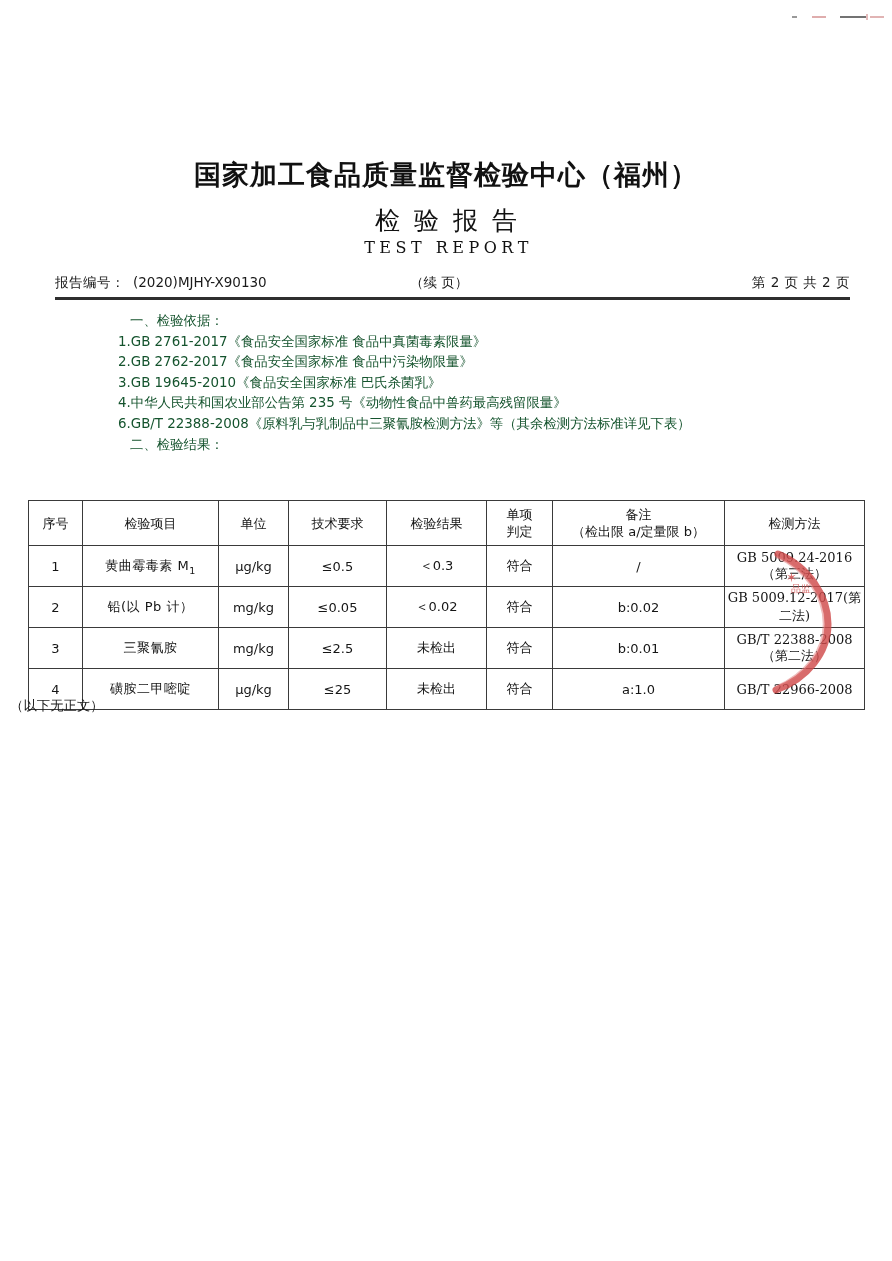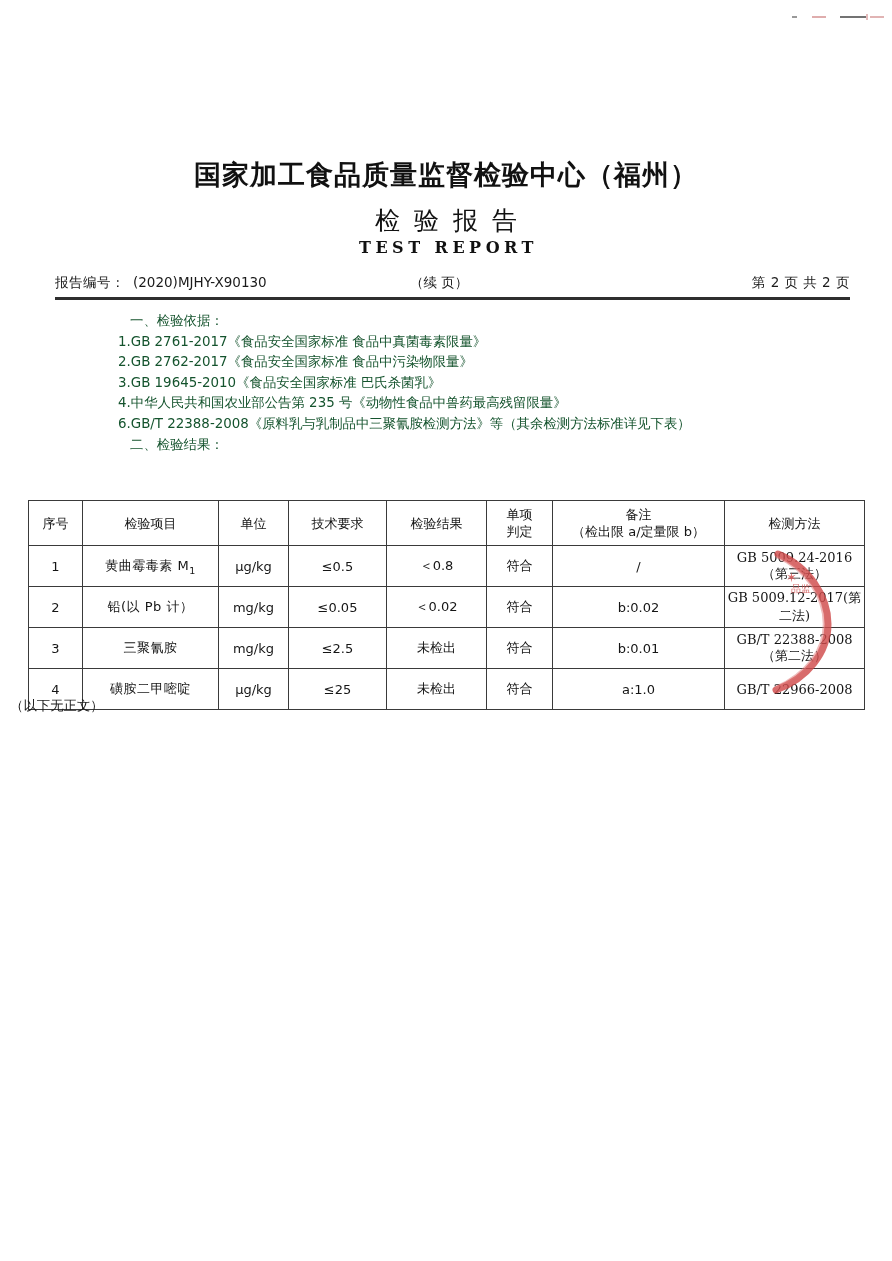--- a/index.html
+++ b/index.html
@@ -68,21 +68,21 @@
   .report-cn {
     font-family: "DejaVu Serif", "Liberation Serif", serif;
     font-size: 25px;
     letter-spacing: 14px;
     margin-top: 12px;
     padding-left: 14px;
     color: #111;
   }
   .report-en {
     font-family: "DejaVu Serif", "Liberation Serif", serif;
-    font-weight: bold;
+    font-weight: normal;
     font-size: 16px;
     letter-spacing: 4.5px;
     margin-top: 1px;
     padding-left: 5px;
     color: #111;
     text-align: center;
   }
 
   .meta-row {
     position: absolute;
@@ -263,21 +263,21 @@
         </th>
         <th>检测方法</th>
       </tr>
     </thead>
     <tbody>
       <tr>
         <td>1</td>
         <td class="cell-item"><span>黄曲霉毒素 M</span><span class="sub">1</span></td>
         <td>μg/kg</td>
         <td>≤0.5</td>
-        <td>＜0.8</td>
+        <td>＜0.3</td>
         <td>符合</td>
         <td>/</td>
         <td class="cell-method">GB 5009.24-2016（第三法）</td>
       </tr>
       <tr>
         <td>2</td>
         <td class="cell-item"><span>铅(以 Pb 计）</span><span class="sub"></span></td>
         <td>mg/kg</td>
         <td>≤0.05</td>
         <td>＜0.02</td>

